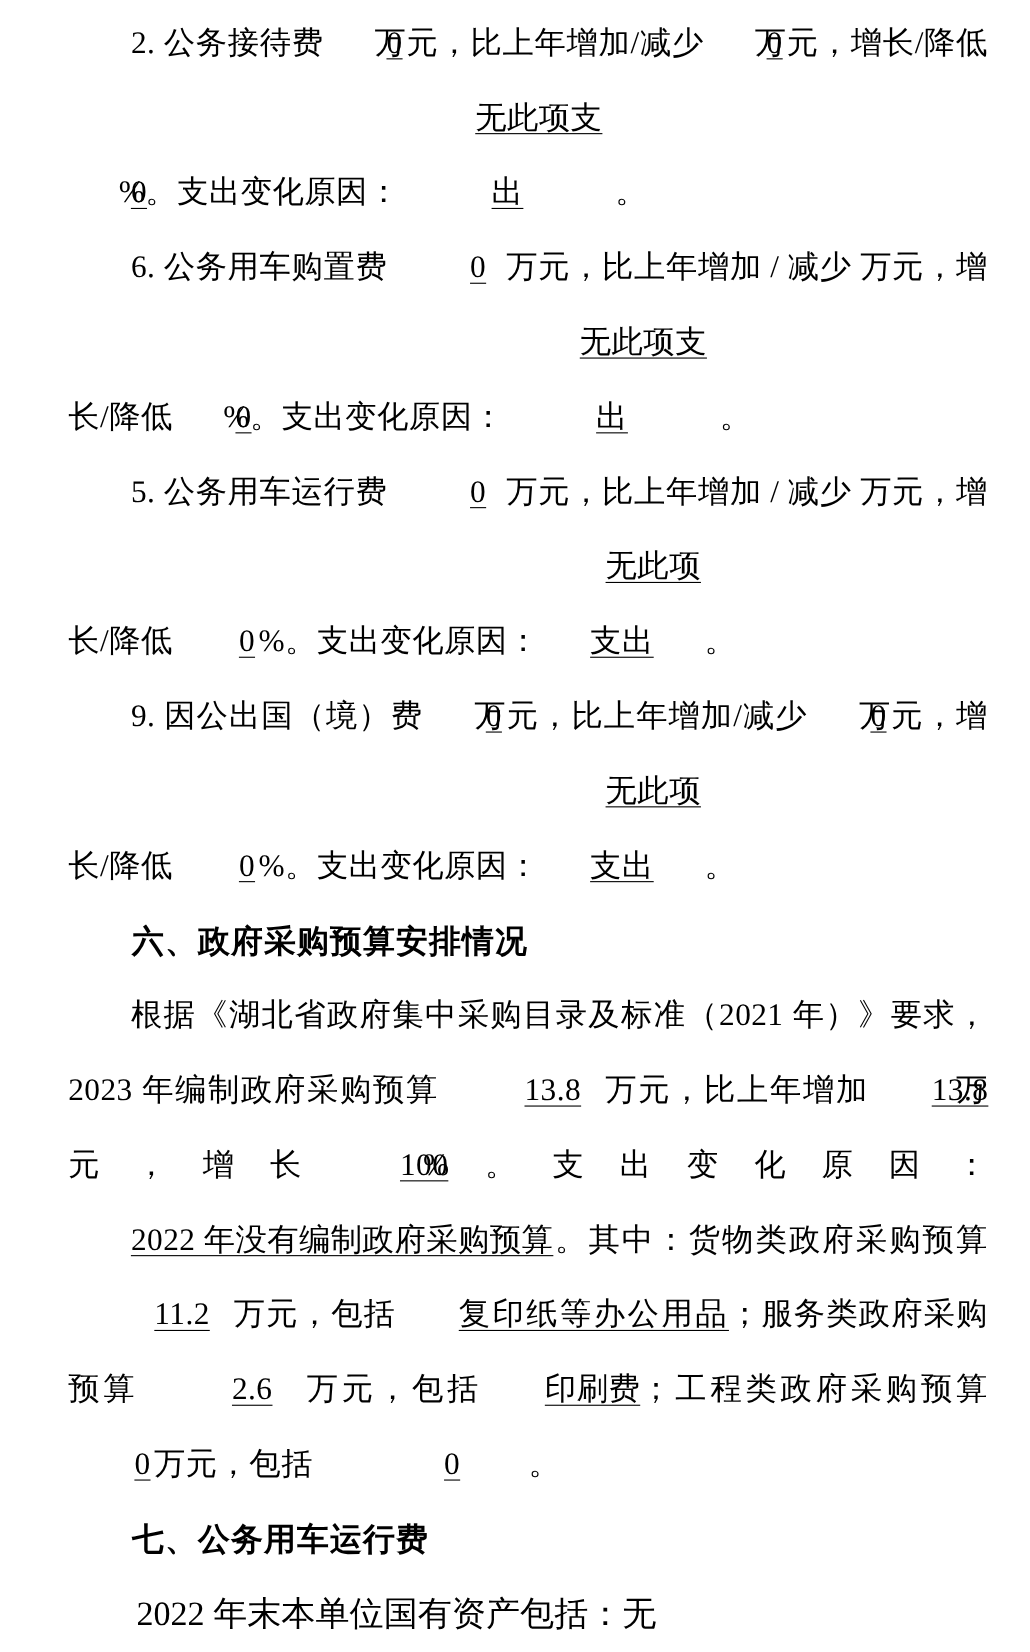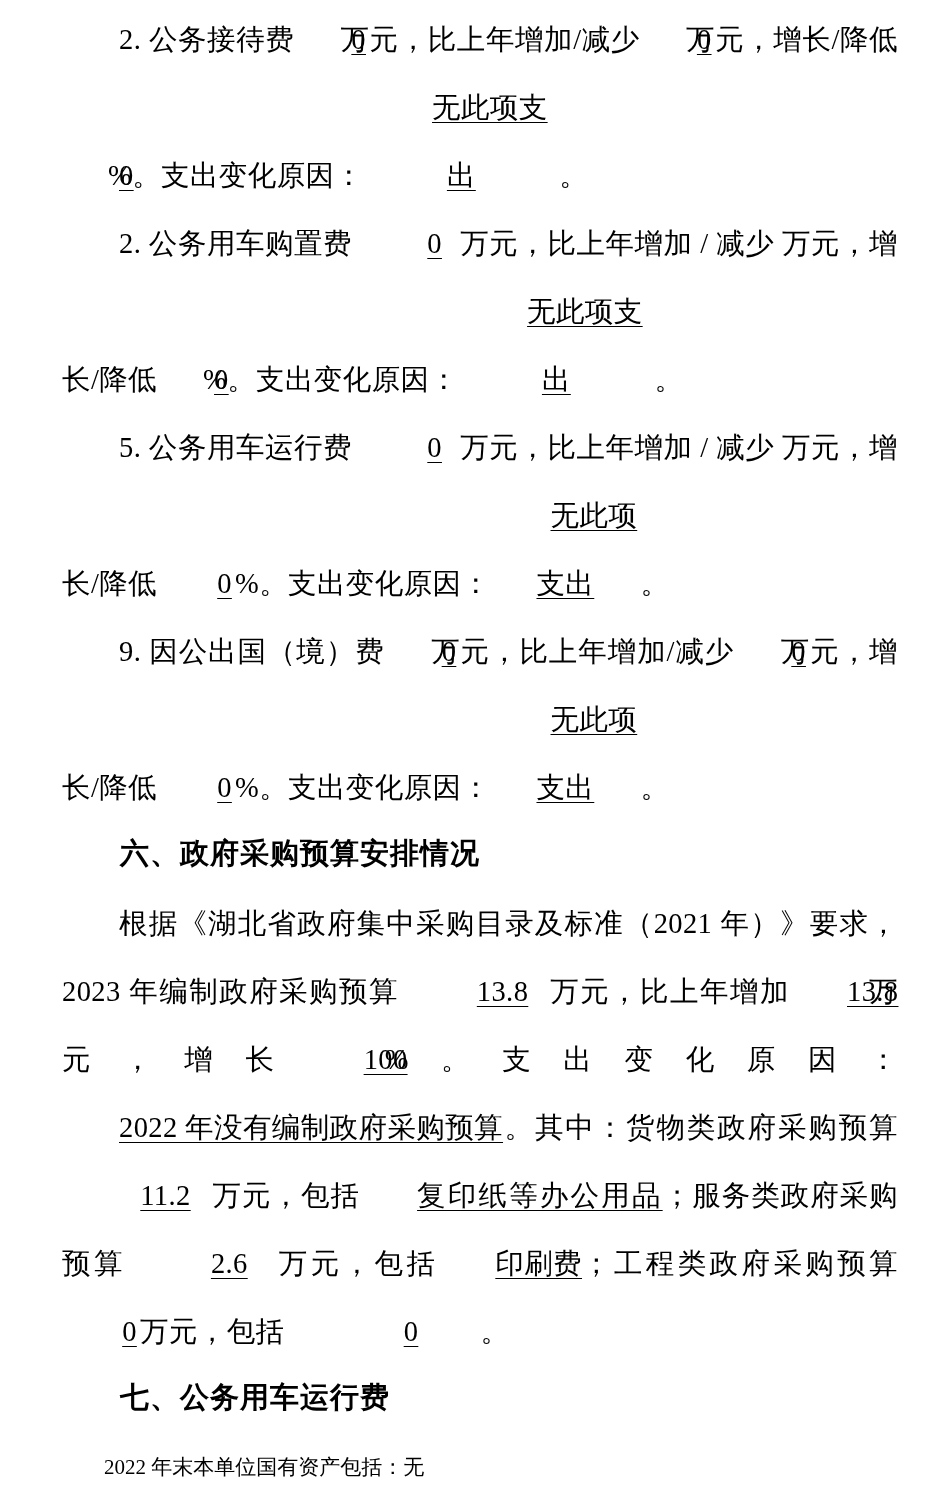--- a/index.html
+++ b/index.html
@@ -25,55 +25,55 @@
     text-align: justify;
     text-justify: inter-ideograph;
     text-indent: 2em;
     margin: 0;
     letter-spacing: 0.4px;
   }
   .heading {
     font-size: 29px;
     line-height: 68px;
     font-weight: bold;
-    font-family: Liberation Mono, monospace;
+    font-family: Liberation Sans, sans-serif;
     text-indent: 2em;
     margin: 0;
     letter-spacing: 1px;
   }
   .blank {
     display: inline-block;
     text-decoration: underline;
     text-underline-offset: 5px;
     text-decoration-thickness: 1.2px;
     text-align: center;
   }
   .sp-sm { width: 46px; }
   .sp-md { width: 78px; }
   .sp-lg { width: 108px; }
   .sp-xl { width: 150px; }
   .sp-xxl { width: 196px; }
   .list-line {
-    font-size: 21px;
+    font-size: 31px;
     line-height: 66px;
     text-indent: 2em;
     margin: 0;
   }
   .wide {
     letter-spacing: 2.2px;
     text-align: center;
   }
 </style>
 </head>
 <body>
 
 <div class="page">
   <div id="doc-body">
       <p class="para"><span>2. 公务接待费</span><span class="blank sp-sm">0</span><span>万元，比上年增加/减少</span><span class="blank sp-sm">0</span><span>万元，增长/降低</span><span class="blank sp-sm">0</span><span>%。支出变化原因：</span><span class="blank sp-xxl">无此项支出</span><span>。</span></p>
-      <p class="para"><span>2. 公务用车购置费</span><span class="blank sp-lg">0</span><span>万元，比上年增加 / 减少 万元，增长/降低</span><span class="blank sp-sm">0</span><span>%。支出变化原因：</span><span class="blank sp-xxl">无此项支出</span><span>。</span></p>
+      <p class="para"><span>6. 公务用车购置费</span><span class="blank sp-lg">0</span><span>万元，比上年增加 / 减少 万元，增长/降低</span><span class="blank sp-sm">0</span><span>%。支出变化原因：</span><span class="blank sp-xxl">无此项支出</span><span>。</span></p>
       <p class="para"><span>5. 公务用车运行费</span><span class="blank sp-lg">0</span><span>万元，比上年增加 / 减少 万元，增长/降低</span><span class="blank sp-md">0</span><span>%。支出变化原因：</span><span class="blank sp-xl">无此项支出</span><span>。</span></p>
       <p class="para"><span>9. 因公出国（境）费</span><span class="blank sp-sm">0</span><span>万元，比上年增加/减少</span><span class="blank sp-sm">0</span><span>万元，增长/降低</span><span class="blank sp-md">0</span><span>%。支出变化原因：</span><span class="blank sp-xl">无此项支出</span><span>。</span></p>
       <div class="heading">六、政府采购预算安排情况</div>
       <p class="para"><span>根据《湖北省政府集中采购目录及标准（2021 年）》要求，2023 年编制政府采购预算</span><span class="blank sp-xl">13.8</span><span>万元，比上年增加</span><span class="blank sp-md">13.8</span><span>万元，增长</span><span class="blank sp-md">100</span><span>%。支出变化原因：</span><span class="blank ">2022 年没有编制政府采购预算</span><span>。其中：货物类政府采购预算</span><span class="blank sp-xl">11.2</span><span>万元，包括</span><span class="blank wide">复印纸等办公用品</span><span>；服务类政府采购预算</span><span class="blank sp-xl">2.6</span><span>万元，包括</span><span class="blank ">印刷费</span><span>；工程类政府采购预算</span><span class="blank sp-md">0</span><span>万元，包括</span><span class="blank sp-xxl">0</span><span>。</span></p>
       <div class="heading">七、公务用车运行费</div>
       <div class="list-line">2022 年末本单位国有资产包括：无</div>
       <div class="list-line">1、土地、房屋及构筑物：无</div>
     </div>
 </div>
 

